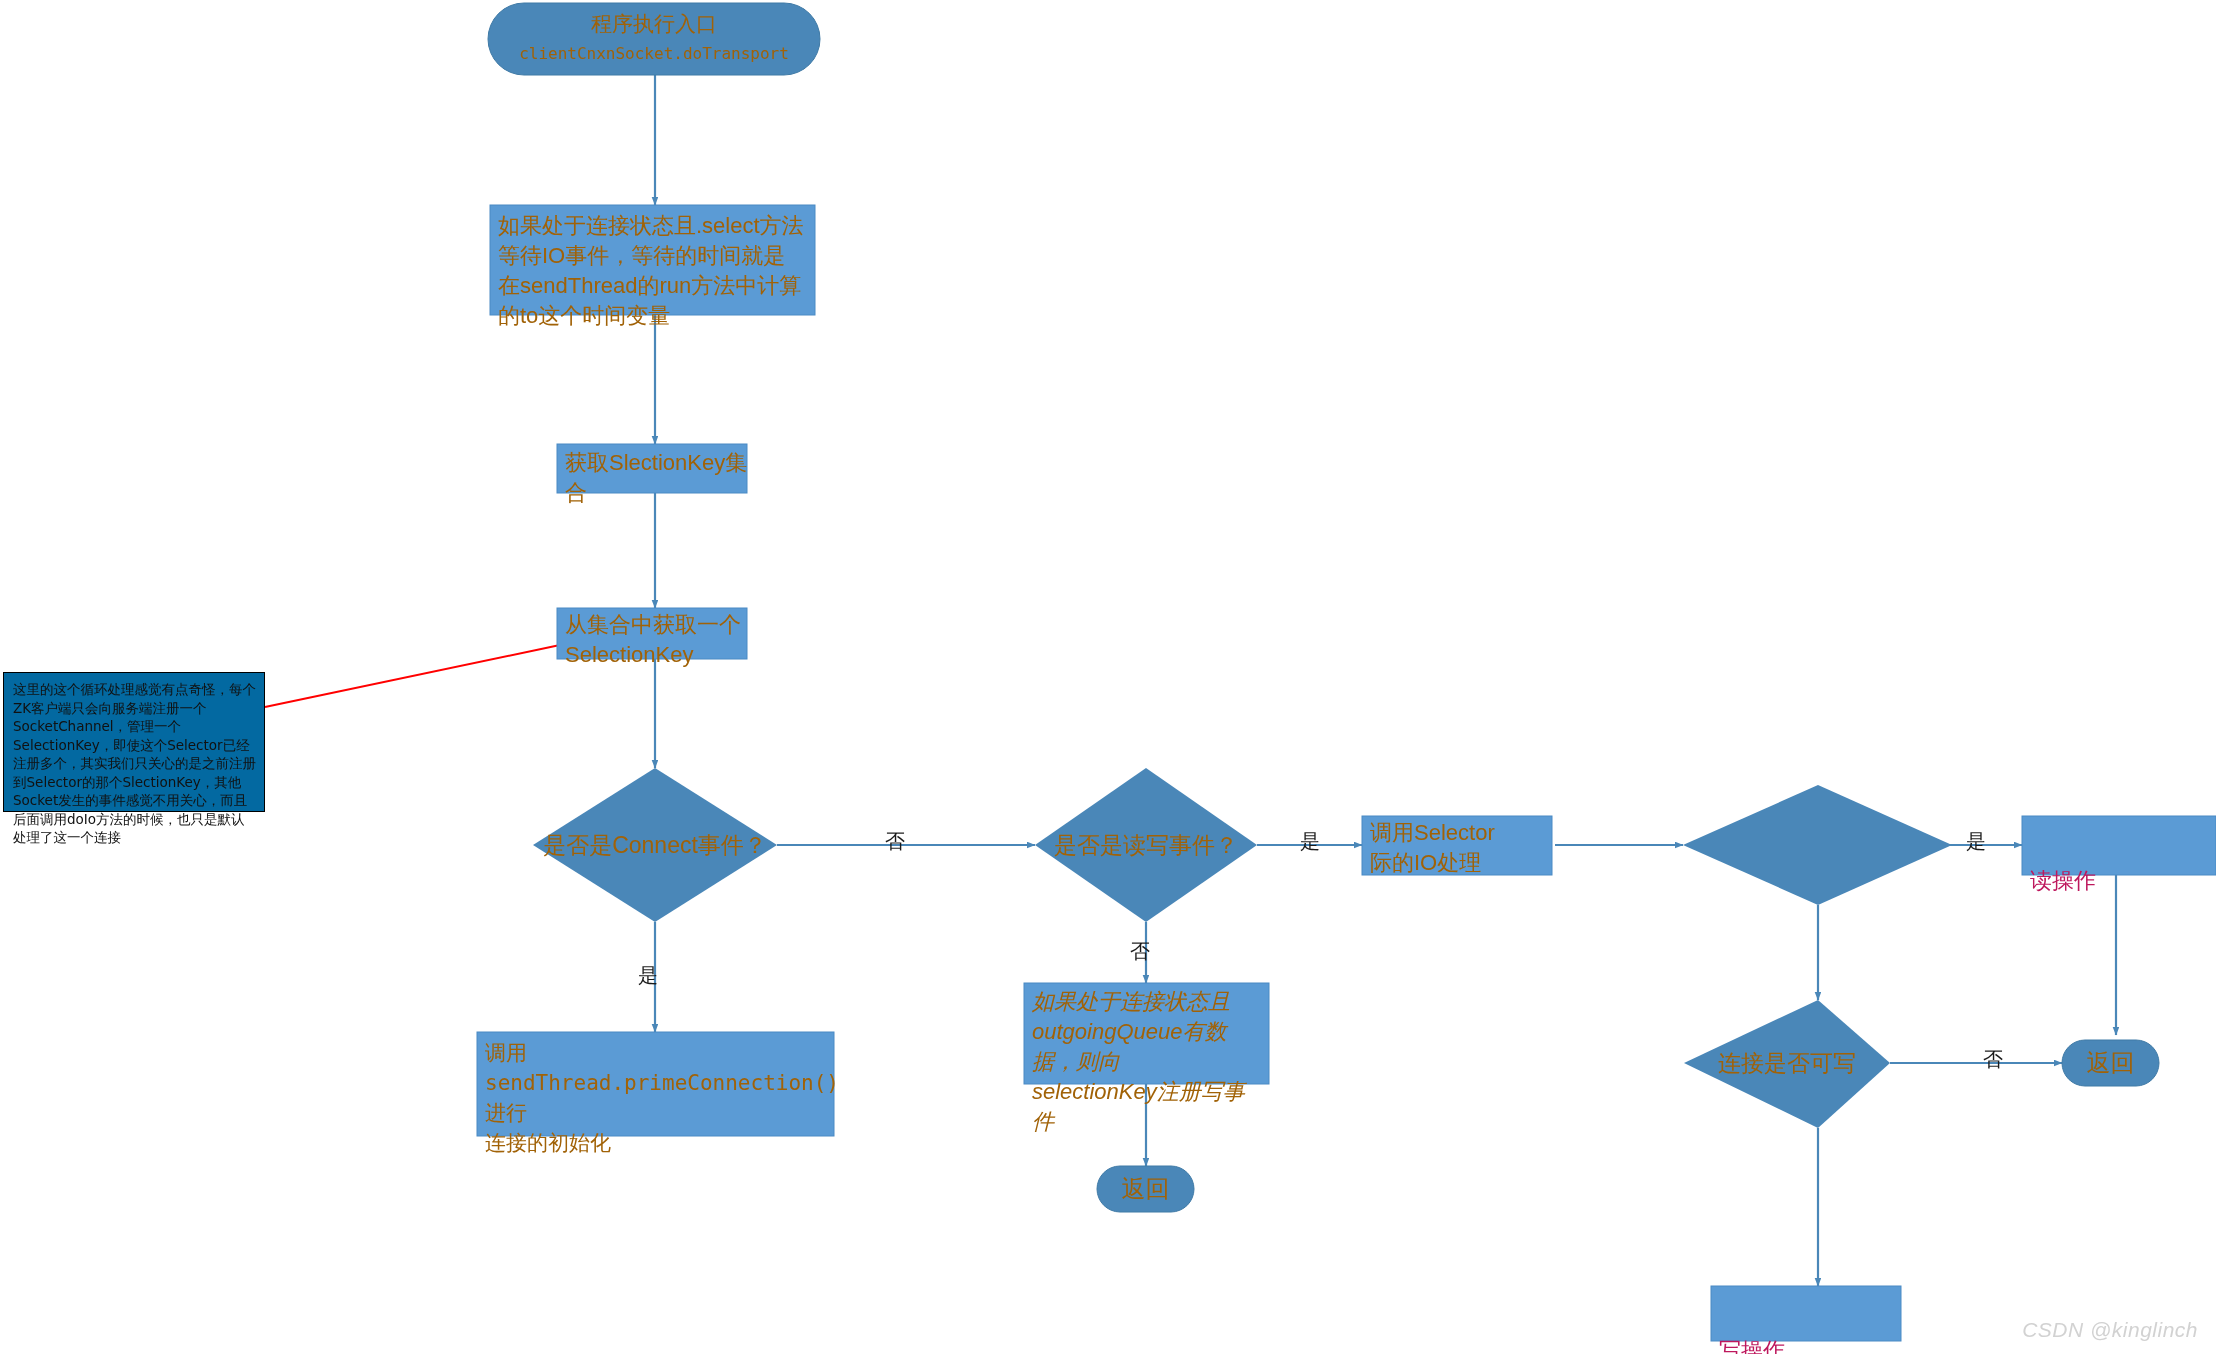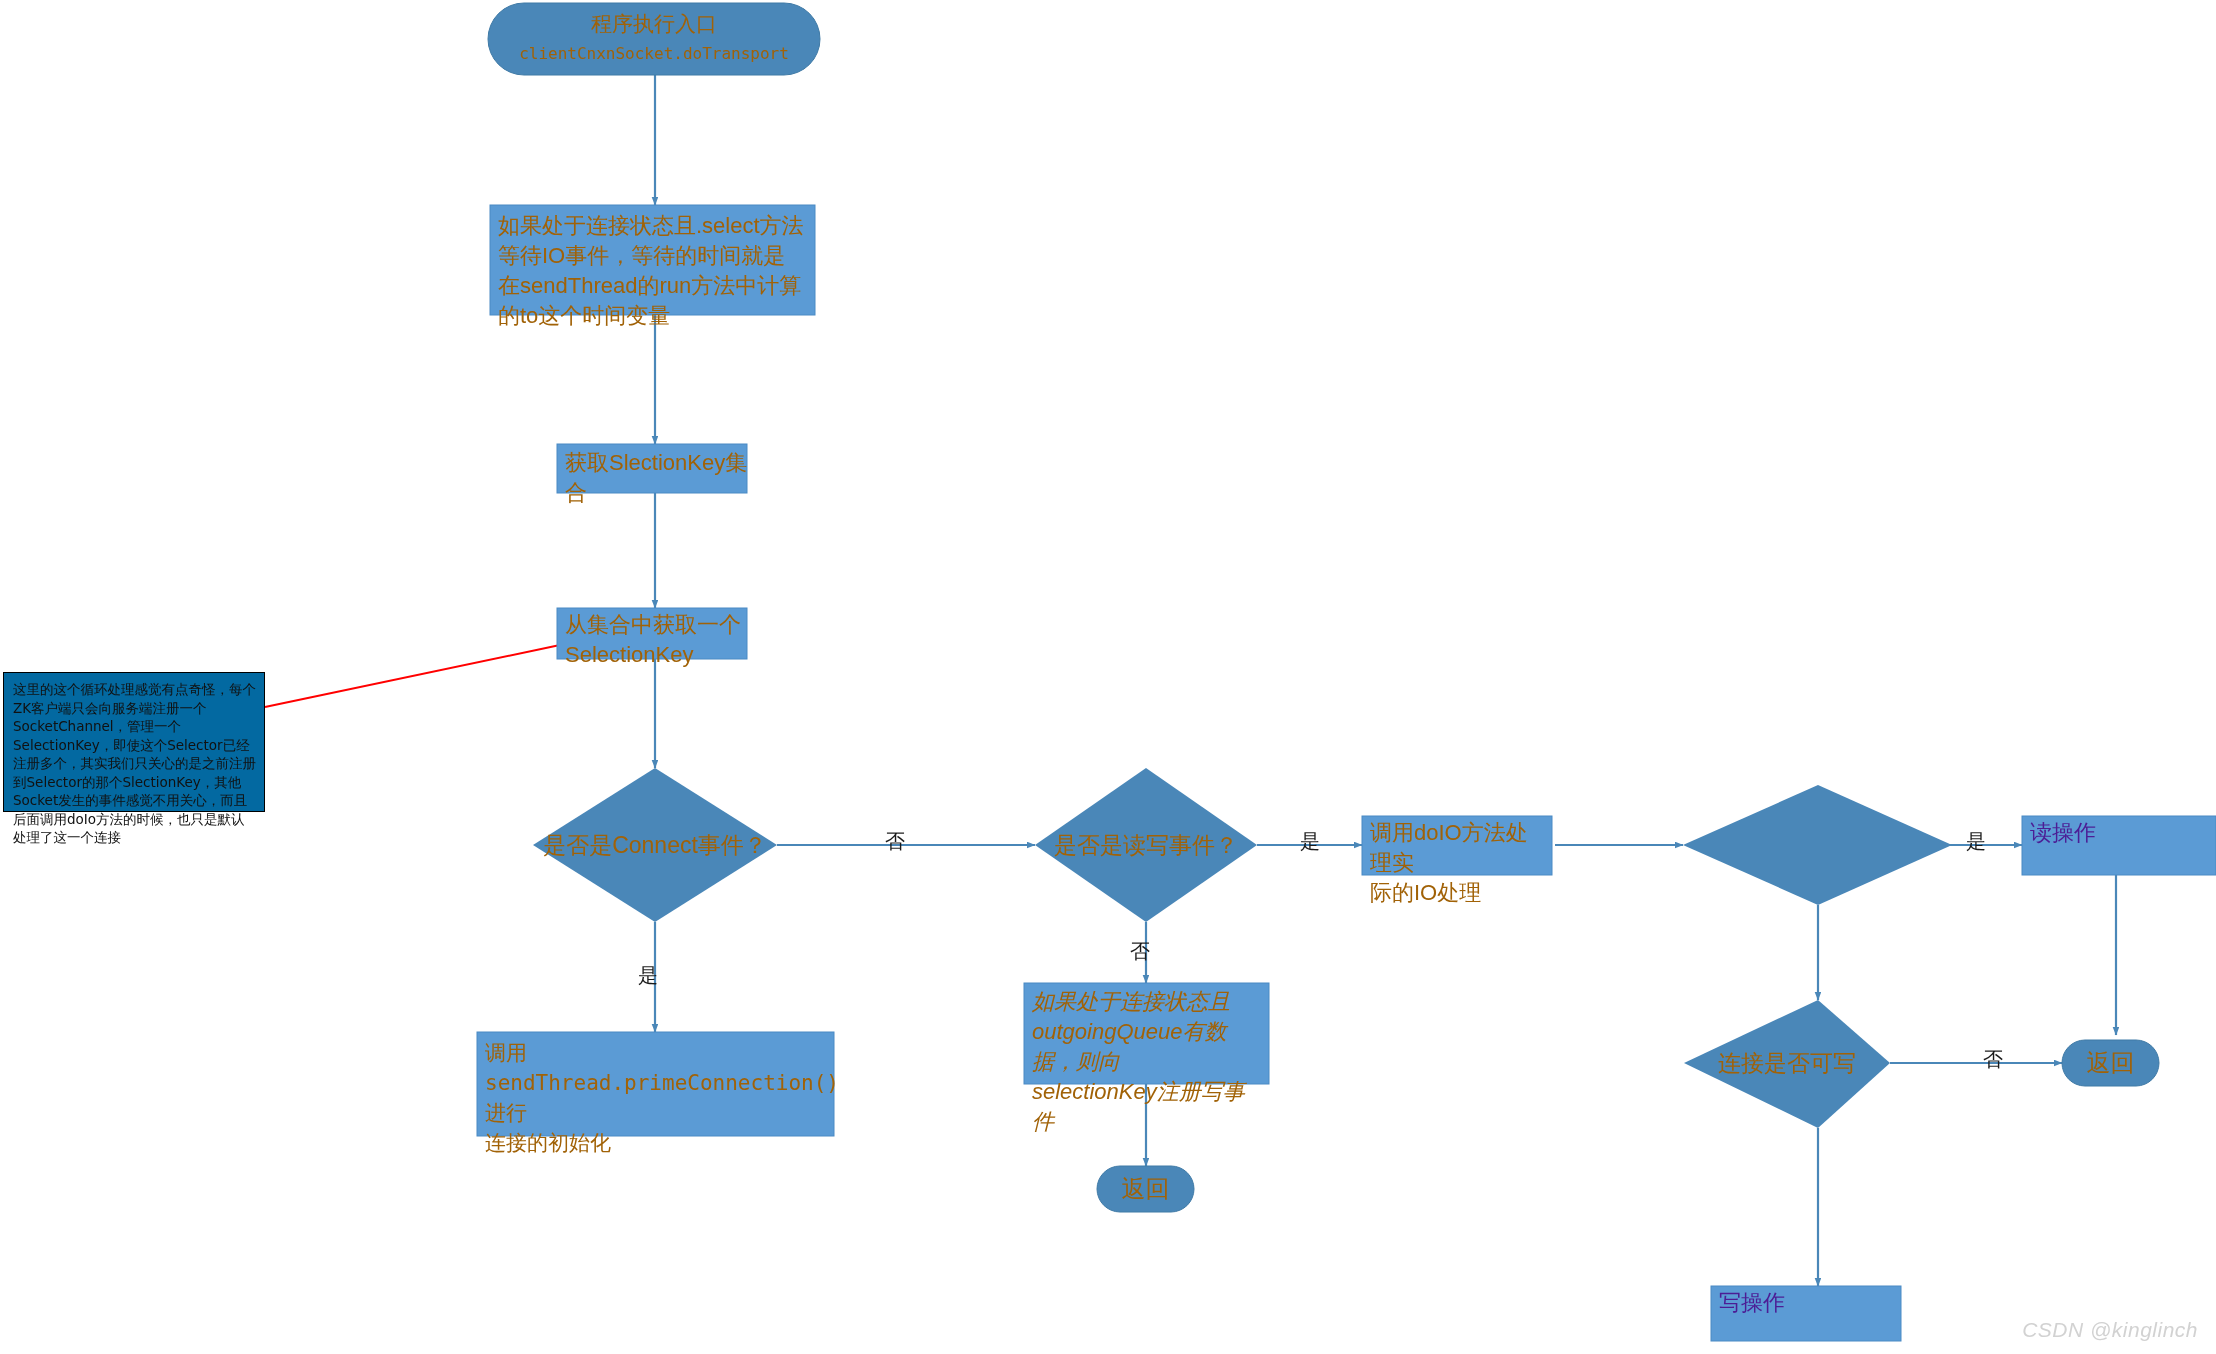--- a/index.html
+++ b/index.html
@@ -65,21 +65,22 @@
     display: flex;
     flex-direction: column;
     align-items: center;
     justify-content: center;
   }
   .start-label .l2 {
     font-family: "DejaVu Sans Mono", monospace;
     font-size: 16px;
   }
   .red-label {
-    color: #4c1d95;
+    color: #be185d;
+    margin-top: 48px;
   }
   .edge-label {
     position: absolute;
     font-size: 20px;
     color: #1a1a1a;
     text-align: center;
     pointer-events: none;
     white-space: nowrap;
   }
   .note-box {
@@ -198,21 +199,21 @@
   <div class="node-text proc-label" style="left:557px; top:606px; width:200px; height:51px;">从集合中获取一个
 SelectionKey</div>
 
   <div class="node-text dec-label" style="left:533px; top:815px; width:244px; height:60px;">是否是Connect事件？</div>
 
   <div class="node-text proc-label mono-label" style="left:477px; top:1034px; width:357px; height:104px;">调用sendThread.primeConnection()进行
 连接的初始化</div>
 
   <div class="node-text dec-label" style="left:1035px; top:815px; width:222px; height:60px;">是否是读写事件？</div>
 
-  <div class="node-text proc-label" style="left:1362px; top:814px; width:195px; height:59px;">调用doIO方法处理实
+  <div class="node-text proc-label" style="left:1362px; top:814px; width:195px; height:59px;">调用Selector
 际的IO处理</div>
 
   <div class="node-text proc-label" style="left:1024px; top:983px; width:250px; height:101px;font-style:italic;">如果处于连接状态且
 outgoingQueue有数据，则向
 selectionKey注册写事件</div>
 
   <div class="node-text term-label" style="left:1097px; top:1166px; width:97px; height:46px;">返回</div>
 
 
   <div class="node-text proc-label red-label" style="left:2022px; top:814px; width:194px; height:59px;">读操作</div>

